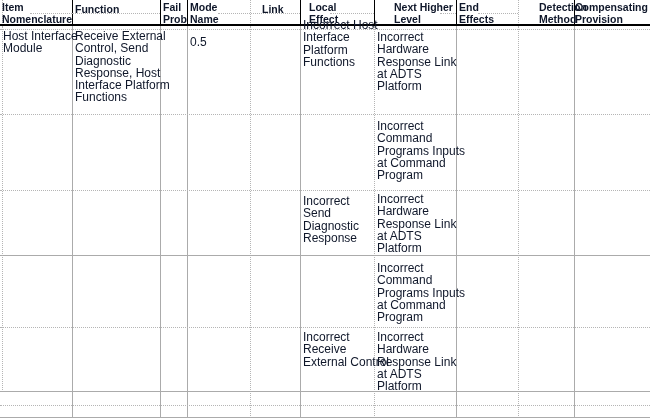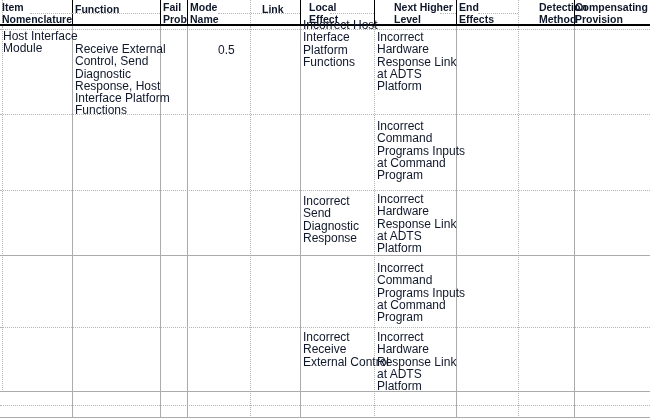--- a/index.html
+++ b/index.html
@@ -90,27 +90,27 @@
 Effects</div>
     <div class="hc" style="left:518px;width:56px;padding-left:1px;margin-left:20px;">Detection
 Method</div>
     <div class="hc" style="left:574px;width:76px;padding-left:1px;">Compensating
 Provision</div>
   </div>
 
   <div>
     <div class="bc" style="left:3px;top:30px;width:69px;">Host Interface
 Module</div>
-    <div class="bc" style="left:75px;top:30px;width:85px;margin-top:13px;">Receive External
+    <div class="bc" style="left:75px;top:30px;width:85px;">Receive External
 Control, Send
 Diagnostic
 Response, Host
 Interface Platform
 Functions</div>
-    <div class="bc" style="left:190px;top:44px;width:24px;margin-left:28px;">0.5</div>
+    <div class="bc" style="left:190px;top:36px;width:24px;">0.5</div>
     <div class="bc" style="left:303px;top:19px;width:71px;">Incorrect Host
 Interface
 Platform
 Functions</div>
     <div class="bc" style="left:377px;top:31px;width:79px;">Incorrect
 Hardware
 Response Link
 at ADTS
 Platform</div>
   </div>

